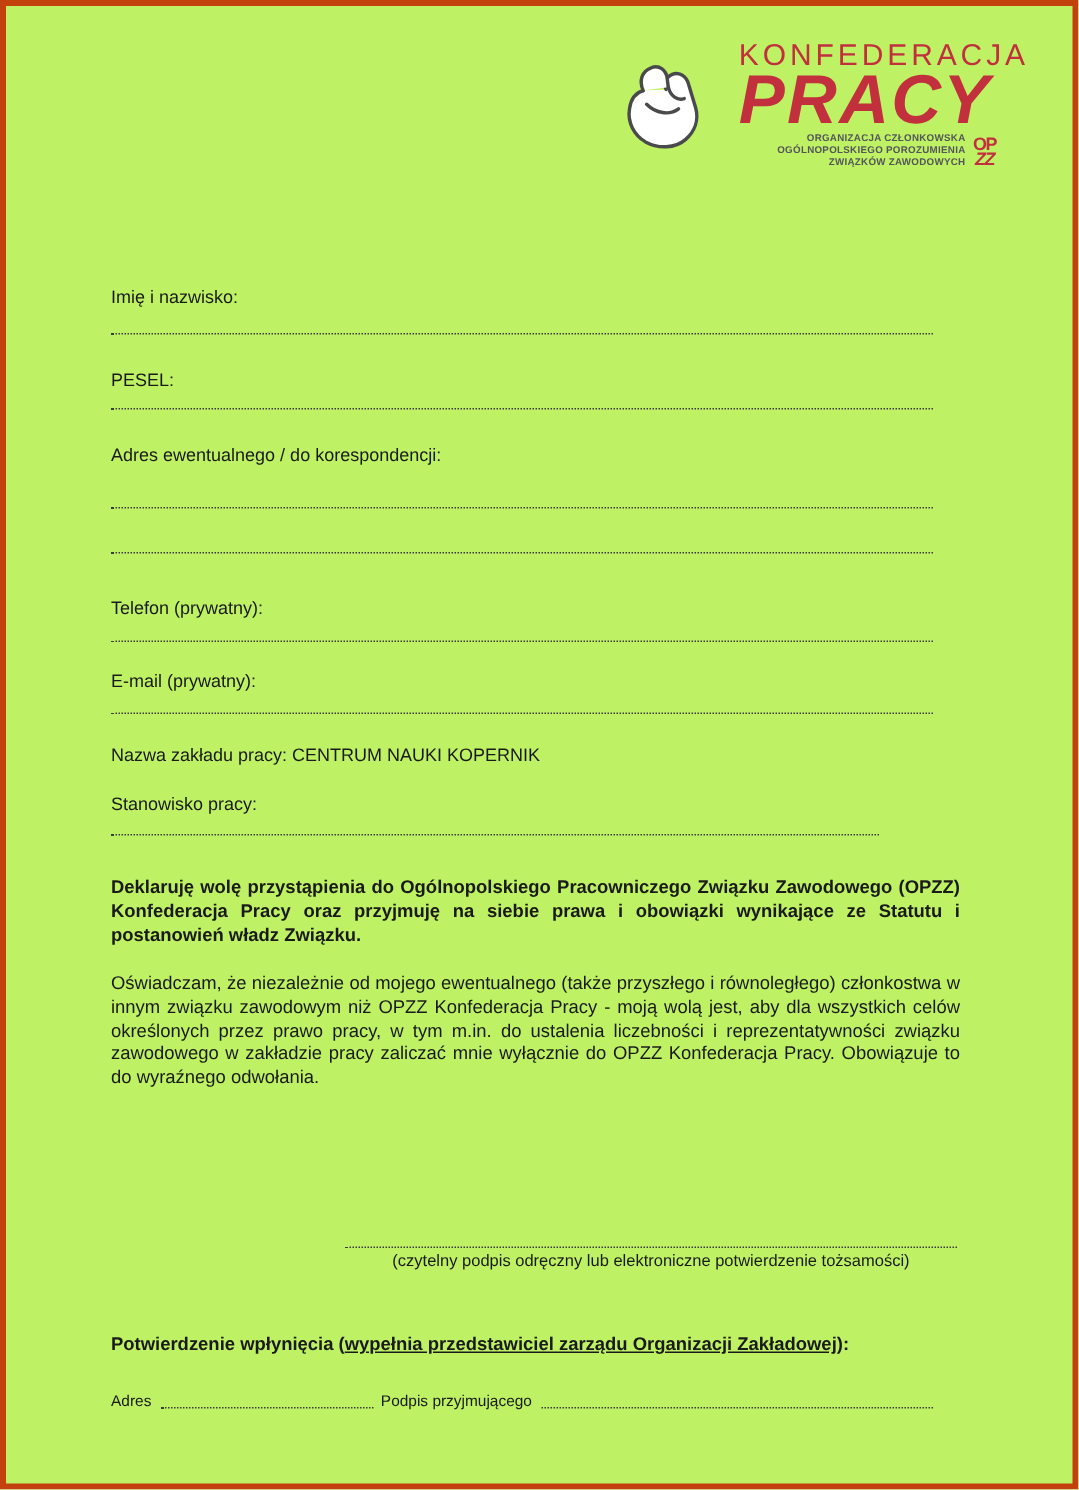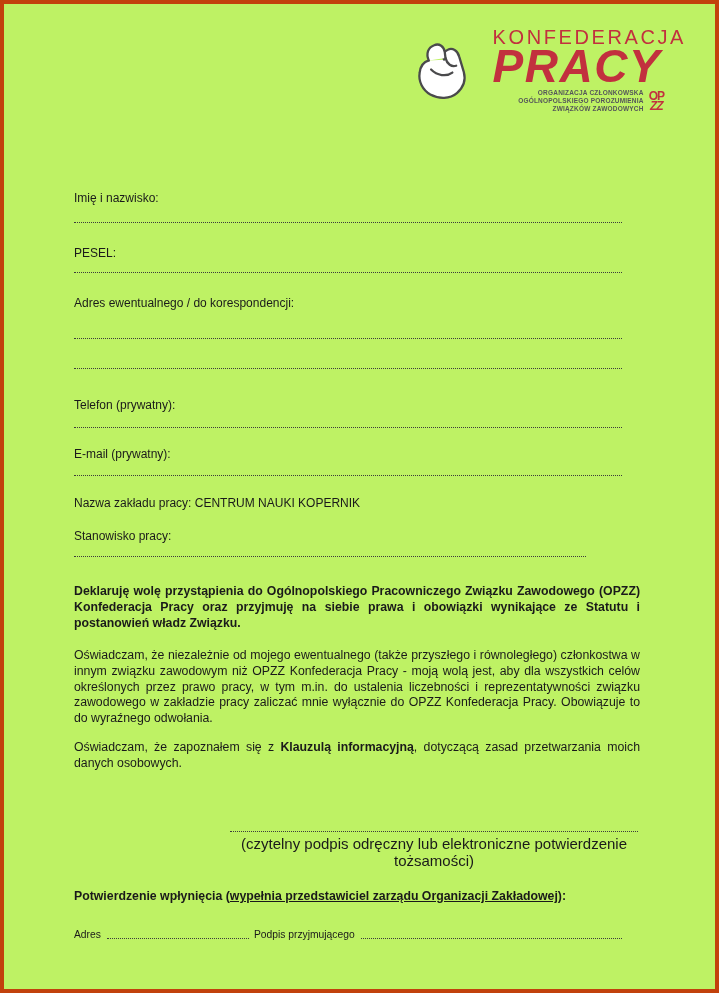--- a/index.html
+++ b/index.html
@@ -42,21 +42,21 @@
   .para {
     position:absolute; left:70px; width:566px;
     font-size:12.3px; line-height:15.8px; text-align:justify;
   }
   .bold { font-weight:bold; }
   .underline { text-decoration:underline; }
 
   
   .sig-block { position:absolute; top:812px; left:226px; width:408px; }
   .sig-line { height:16px; border-bottom:1.6px dotted #3c3c3c; }
-  .sig-caption { margin-top:3px; text-align:center; font-size:15px; }
+  .sig-caption { margin-top:3px; text-align:center; font-size:11px; }
 
   
   .receipt-heading { position:absolute; top:885px; left:70px; font-size:12.3px; font-weight:bold; }
   .receipt-row {
     position:absolute; top:924px; left:70px; width:548px;
     display:flex; align-items:flex-end; font-size:10.3px;
   }
   .leader { border-bottom:1.6px dotted #3c3c3c; height:11px; display:inline-block; }
   .leader-date { width:142px; margin:0 5px 1px 6px; }
   .leader-sign { flex:1; margin:0 0 1px 6px; }
@@ -107,21 +107,20 @@
   <div class="label" style="top:443px">E-mail (prywatny):</div>
   <div class="dotline" style="top:463px"></div>
 
   <div class="label" style="top:492px"><span>Nazwa zakładu pracy:</span> <span>CENTRUM NAUKI KOPERNIK</span></div>
 
   <div class="label" style="top:525px">Stanowisko pracy:</div>
   <div class="dotline" style="top:544px; width:512px"></div>
 
   <div class="para bold" style="top:580px">Deklaruję wolę przystąpienia do Ogólnopolskiego Pracowniczego Związku Zawodowego (OPZZ) Konfederacja Pracy oraz przyjmuję na siebie prawa i obowiązki wynikające ze Statutu i postanowień władz Związku.</div>
   <div class="para" style="top:644px">Oświadczam, że niezależnie od mojego ewentualnego (także przyszłego i równoległego) członkostwa w innym związku zawodowym niż OPZZ Konfederacja Pracy - moją wolą jest, aby dla wszystkich celów określonych przez prawo pracy, w tym m.in. do ustalenia liczebności i reprezentatywności związku zawodowego w zakładzie pracy zaliczać mnie wyłącznie do OPZZ Konfederacja Pracy. Obowiązuje to do wyraźnego odwołania.</div>
-  <div class="para" style="top:736px"><span>Oświadczam, że zapoznałem się z </span><span class="bold">Klauzulą informacyjną</span><span>, dotyczącą zasad przetwarzania moich danych osobowych.</span></div>
 
   <div class="sig-block">
     <div class="sig-line"></div>
     <div class="sig-caption">(czytelny podpis odręczny lub elektroniczne potwierdzenie tożsamości)</div>
   </div>
 
   <div class="receipt-heading"><span>Potwierdzenie wpłynięcia (</span><span class="underline">wypełnia przedstawiciel zarządu Organizacji Zakładowej</span><span>):</span></div>
 
   <div class="receipt-row">
     <span>Adres</span>

